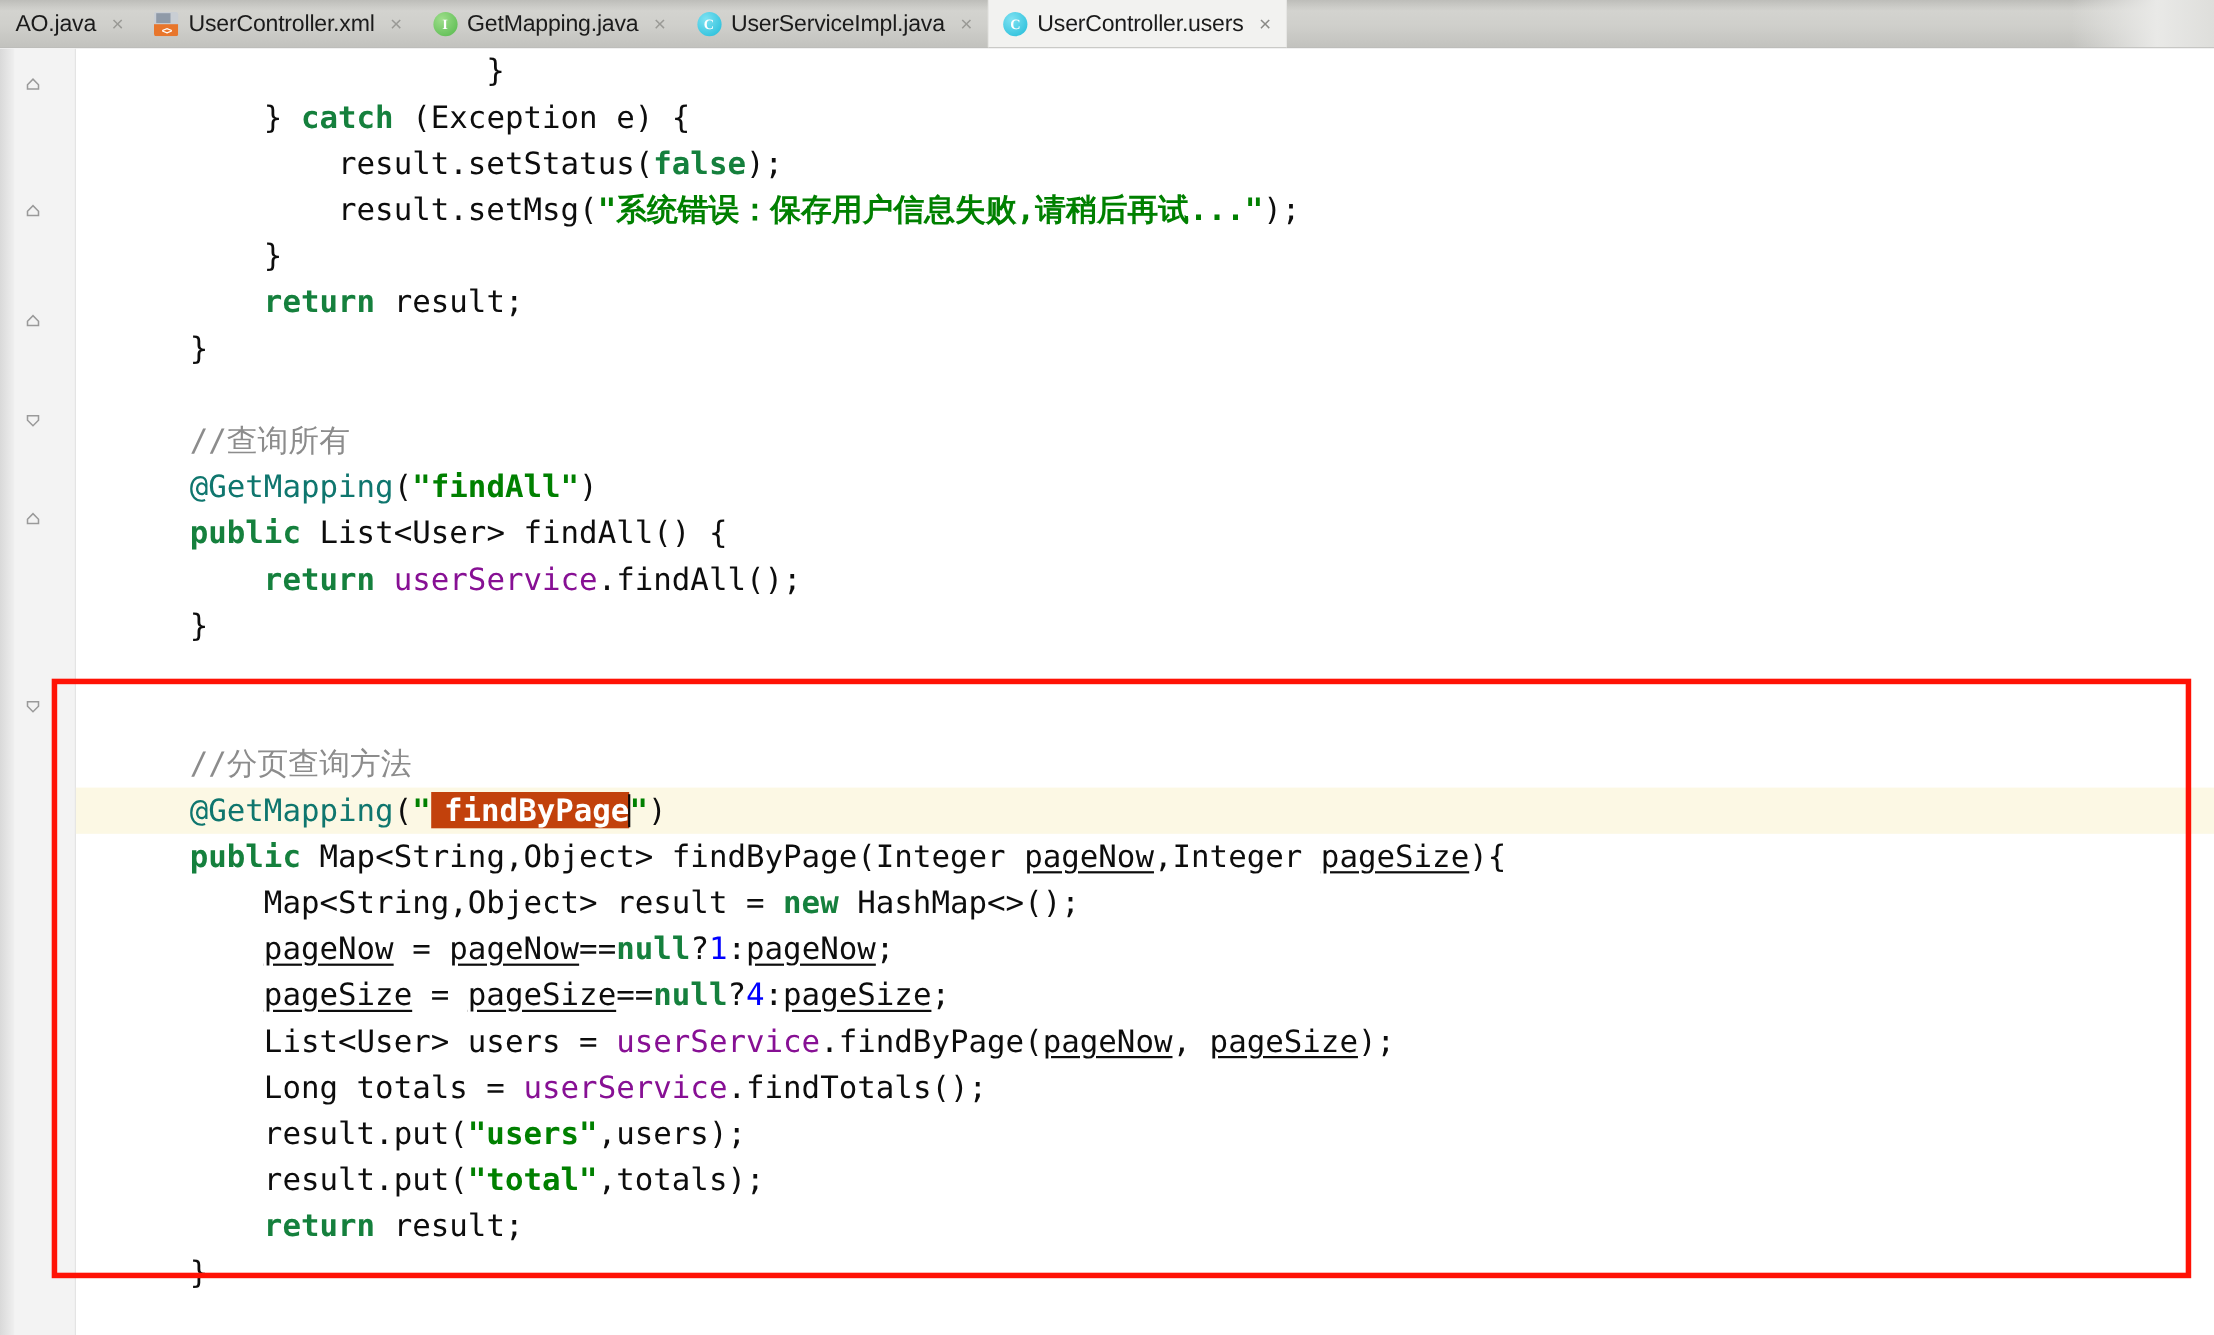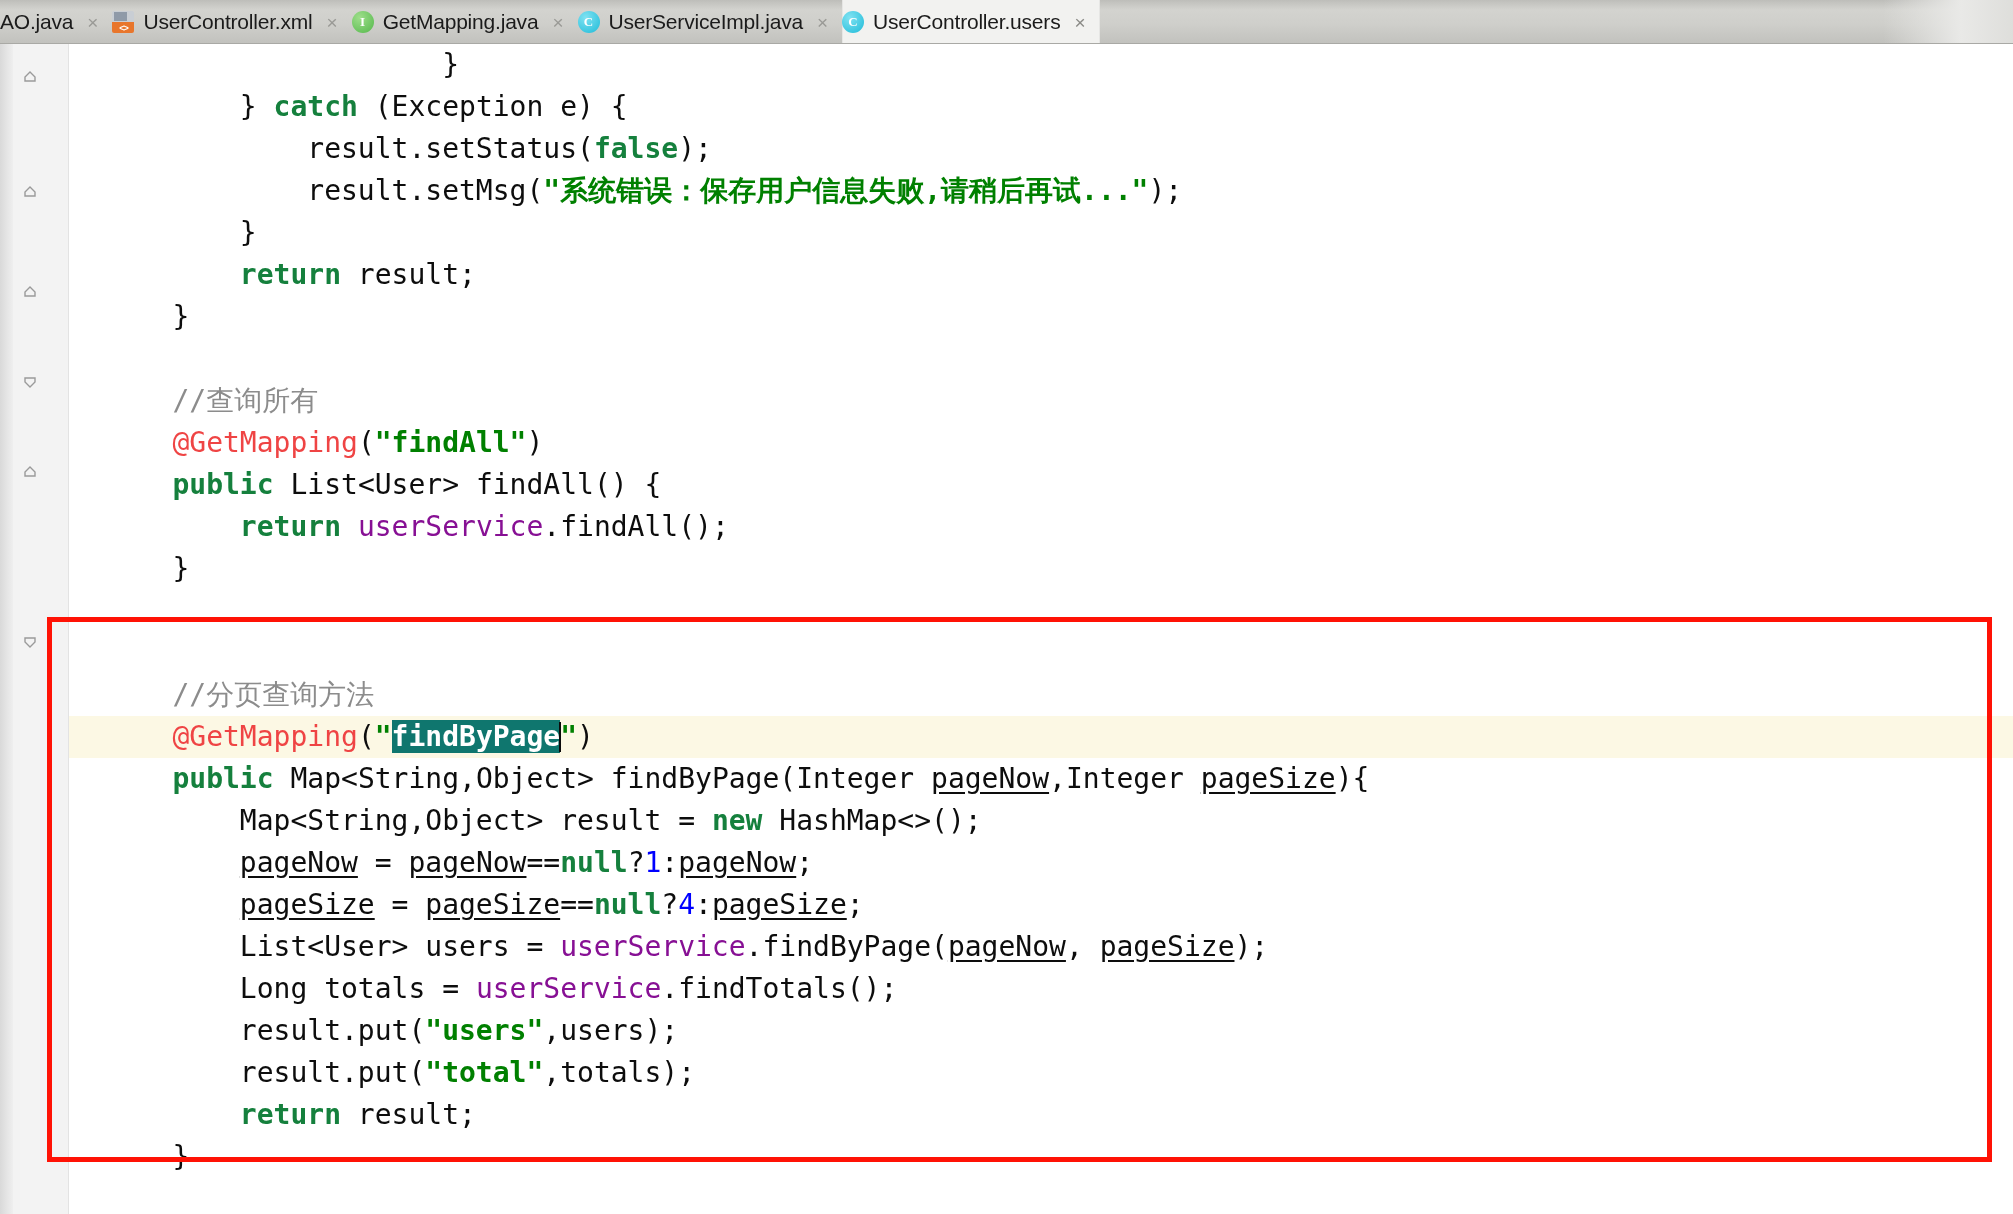--- a/index.html
+++ b/index.html
@@ -24,21 +24,21 @@
     border-bottom: 1px solid #a9a9a5;
     display: flex;
     align-items: stretch;
     box-sizing: border-box;
     overflow: hidden;
   }
   .tab {
     display: flex;
     align-items: center;
     gap: 9px;
-    padding: 0 14px 0 0;
+    padding: 0 14px 0 14px;
     height: 44px;
     box-sizing: border-box;
     position: relative;
     white-space: nowrap;
   }
   .tab.active {
     background: #f2f2f0;
     box-shadow: inset 1px 0 0 #e6e6e4, inset -1px 0 0 #e6e6e4;
   }
   .tab-label {
@@ -149,28 +149,28 @@
   .line {
     height: 42px;
     padding-left: 36px;
     box-sizing: border-box;
     position: relative;
   }
   .line.caretline { background: #fcf8e4; }
 
   
   .kw   { color: #15803d; font-weight: bold; }
-  .ann  { color: #ef4444; }
+  .ann  { color: #0f766e; }
   .str  { color: #008000; font-weight: bold; }
   .cmt  { color: #8c8c8c; }
   .num  { color: #0000ff; }
   .fld  { color: #871094; font-weight: normal; }
   .id   { color: #0d0d0d; }
   .param{ color: #0d0d0d; text-decoration: underline; text-underline-offset: 4px; }
-  .sel  { background: #0f766e; color: #ffffff; font-weight: bold; }
+  .sel  { background: #c2410c; color: #ffffff; font-weight: bold; padding-left: 12px; }
   .caret {
     display: inline-block;
     width: 2px;
     height: 30px;
     background: #0b0b0b;
     vertical-align: -6px;
     margin: 0 -1px;
   }
 
   

